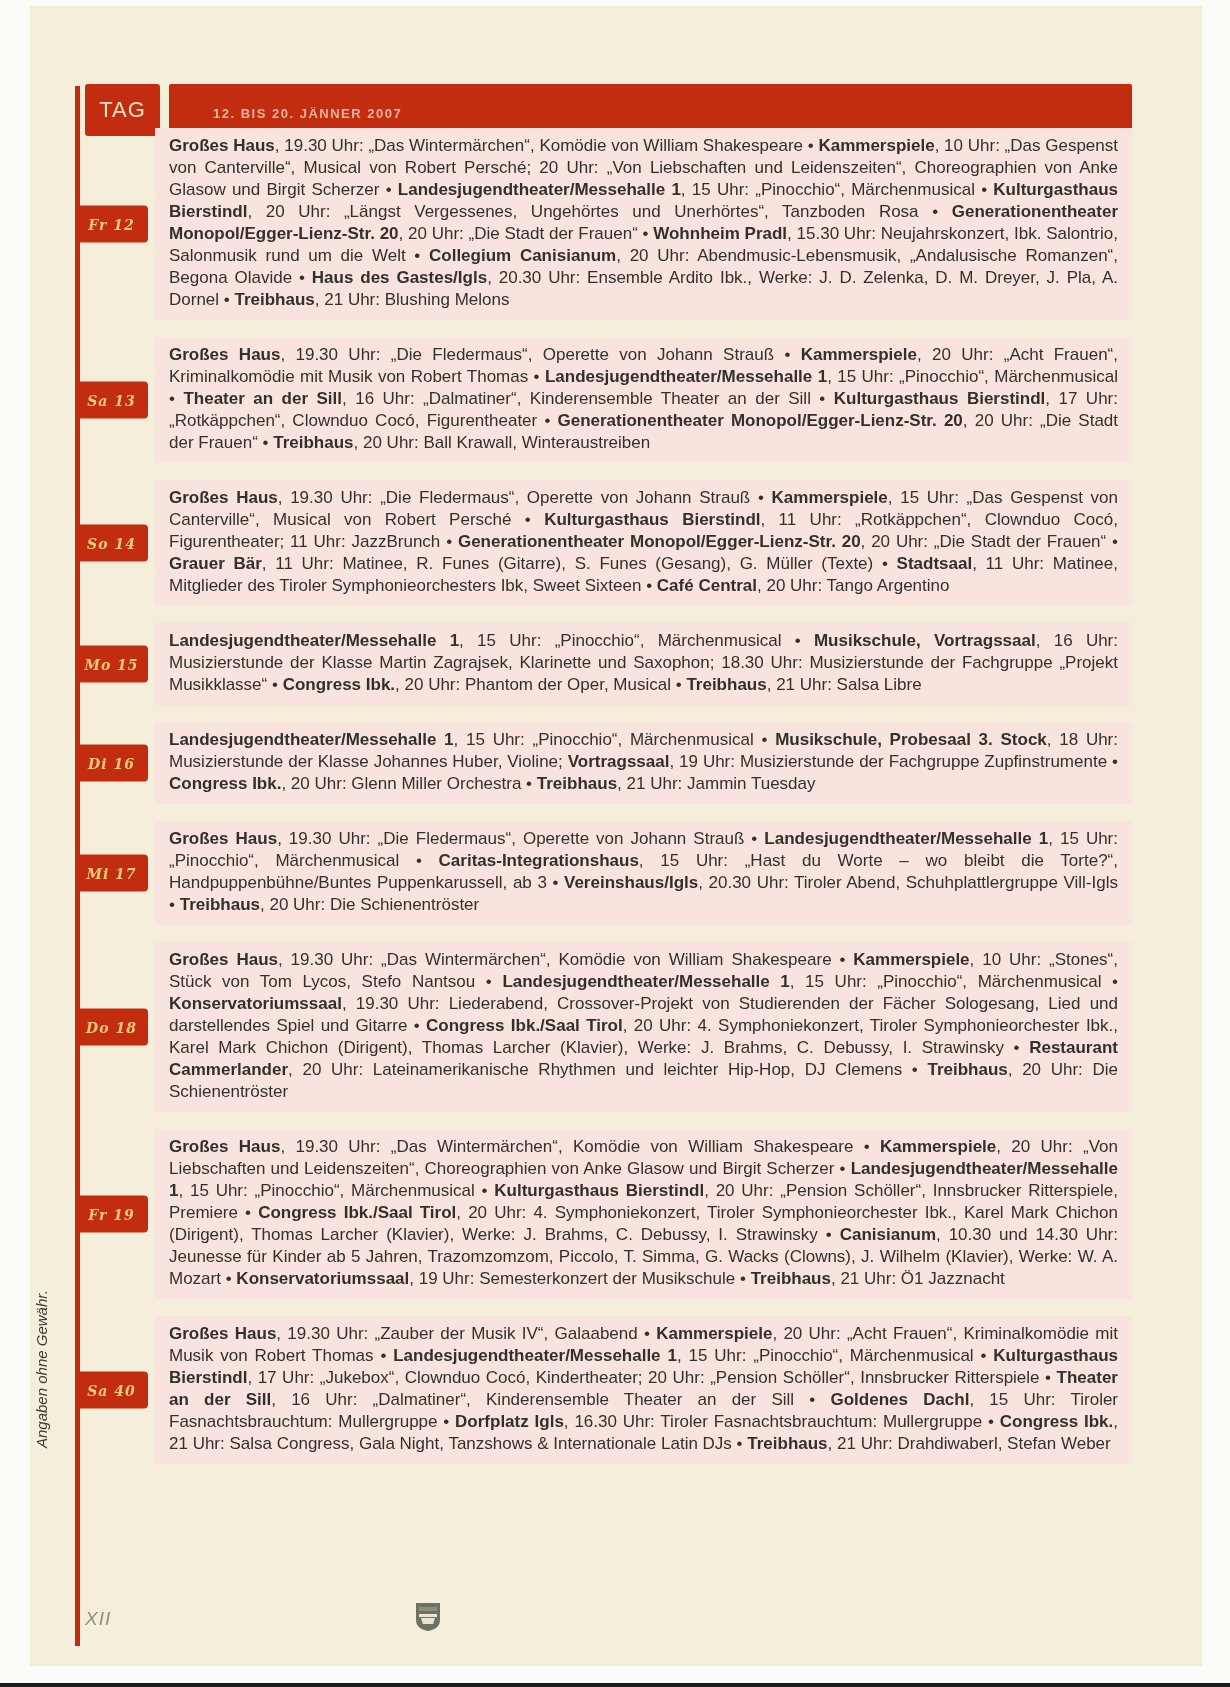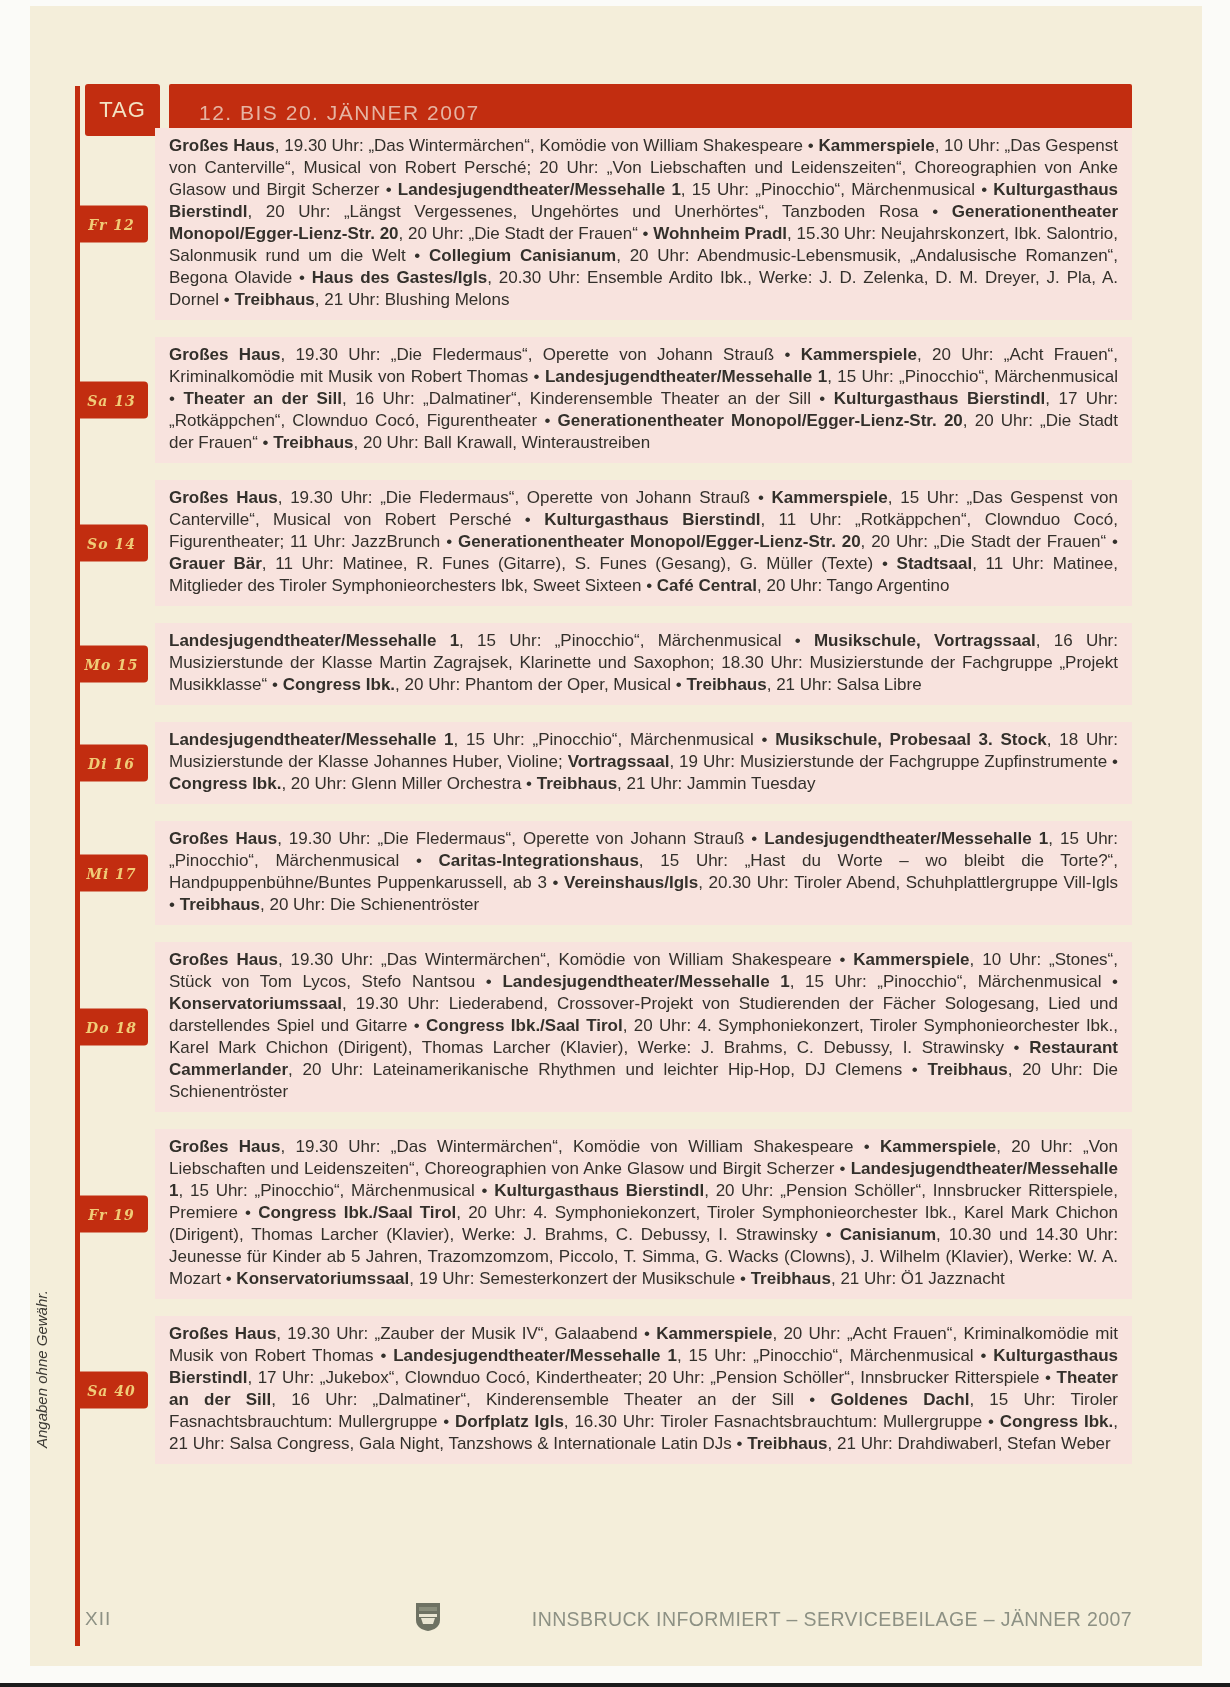--- a/index.html
+++ b/index.html
@@ -40,22 +40,22 @@
     color:#f2e3c4;font-size:22px;letter-spacing:1px;
   }
   .title-bar{
     flex:1;background:var(--red);border-radius:2px;
     display:flex;align-items:center;padding:0 14px 0 30px;overflow:hidden;
   }
   .cal-title{
     font-size:29px;color:#f7d9cc;letter-spacing:0.5px;white-space:nowrap;
   }
   .cal-range{
-    font-size:21px;color:#e6b4a2;letter-spacing:1.5px;
-    white-space:nowrap;padding-top:6px;
+    margin-left:14px;font-size:13px;color:#e6b4a2;letter-spacing:1.5px;
+    white-space:nowrap;padding-top:6px;font-weight:bold;
   }
   
   main.days{
     position:absolute;left:125px;right:70px;top:122px;
   }
   .day-row{
     position:relative;background:var(--pink);
     padding:7px 14px 9px 14px;margin-bottom:17px;
   }
   .day-events{
@@ -71,21 +71,21 @@
   }
   
   .vertical-note{
     position:absolute;left:20px;bottom:218px;
     transform-origin:0 100%;transform:rotate(-90deg);
     white-space:nowrap;font-style:italic;font-size:15px;color:#3c3a34;
   }
   
   footer{
     position:absolute;left:55px;right:70px;bottom:30px;height:34px;
-    display:flex;align-items:center;color:var(--muted);
+    display:flex;align-items:center;color:var(--muted);font-style:italic;
   }
   .page-num{font-size:19px;letter-spacing:1px;}
   .footer-logo{position:absolute;left:330px;top:0;}
   .footer-text{margin-left:auto;font-size:19.5px;letter-spacing:0.4px;}
 </style>
 </head>
 <body>
 
 <div class="page">
 
@@ -149,17 +149,16 @@
 
   <footer>
     <span class="page-num">XII</span>
     <span class="footer-logo">
       <svg width="26" height="30" viewBox="0 0 26 30" aria-hidden="true">
         <path d="M1 1 h24 v17 c0 7 -6 10 -12 11 c-6 -1 -12 -4 -12 -11 z" fill="#6e7263"></path>
         <rect x="4" y="5" width="18" height="4" fill="#8a8e7c"></rect>
         <path d="M4 12 h18 v3 h-18 z M6 16 l2 6 h10 l2 -6 z" fill="#e9e5d2"></path>
       </svg>
     </span>
-    <span class="footer-text">INNSBRUCK INFORMIERT – SERVICEBEILAGE – JÄNNER 2007</span>
   </footer>
 
 </div>
 <div class="scan-edge"></div>
 
 </body></html>

